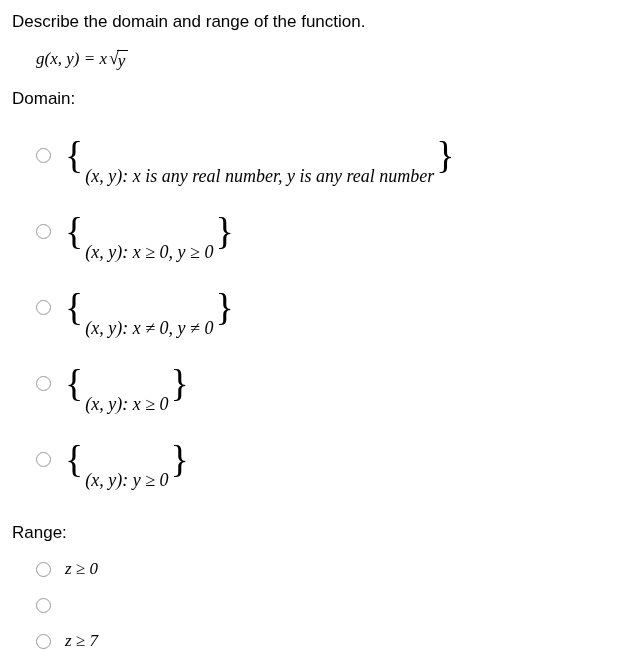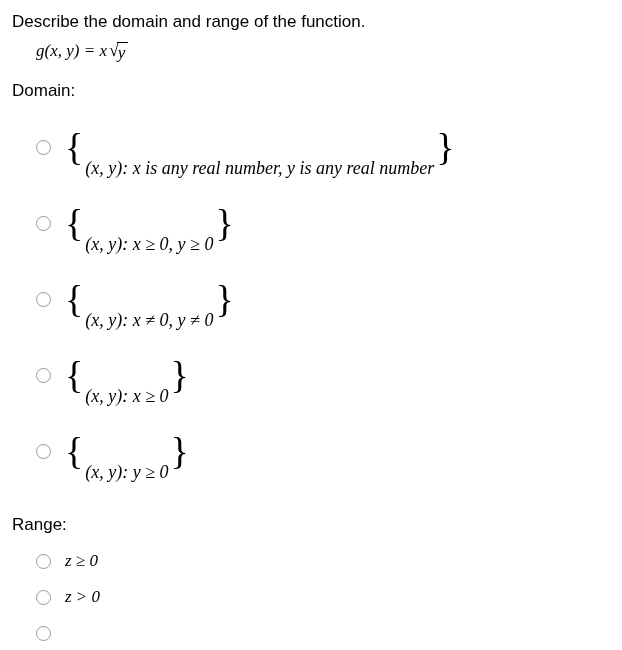--- a/index.html
+++ b/index.html
@@ -10,21 +10,21 @@
     body {
       font-family: Arial, Helvetica, sans-serif;
       font-size: 16px;
       color: #000;
       background: #fff;
       padding: 12px;
       width: 622px;
     }
     .question-text {
       font-size: 17px;
-      margin-bottom: 8px;
+      margin-bottom: 16px;
     }
     .formula {
       font-style: italic;
       font-size: 17px;
       margin-left: 24px;
       margin-bottom: 18px;
       font-family: 'Times New Roman', serif;
     }
     .section-label {
       font-size: 17px;
@@ -162,24 +162,20 @@
 </div>
 
 <div class="section-label">Range:</div>
 
 <div class="range-options">
   <div class="option-row">
     <div class="radio"></div>
     <div class="range-text">z ≥ 0</div>
   </div>
 
-  <div class="option-row">
-    <div class="radio"></div>
-    <div class="range-text">z &gt; 0</div>
-  </div>
 
 
   <div class="option-row">
     <div class="radio"></div>
   </div>
 
   <div class="option-row">
     <div class="radio"></div>
     <div class="range-text">z ≥ 7</div>
   </div>

